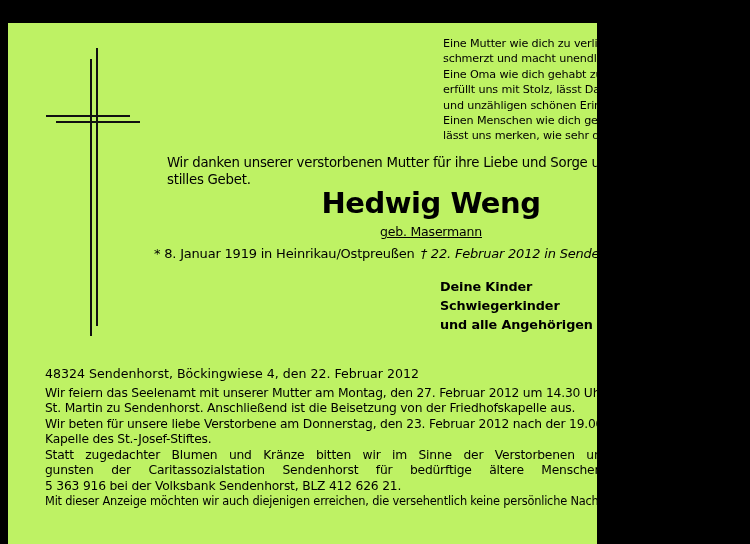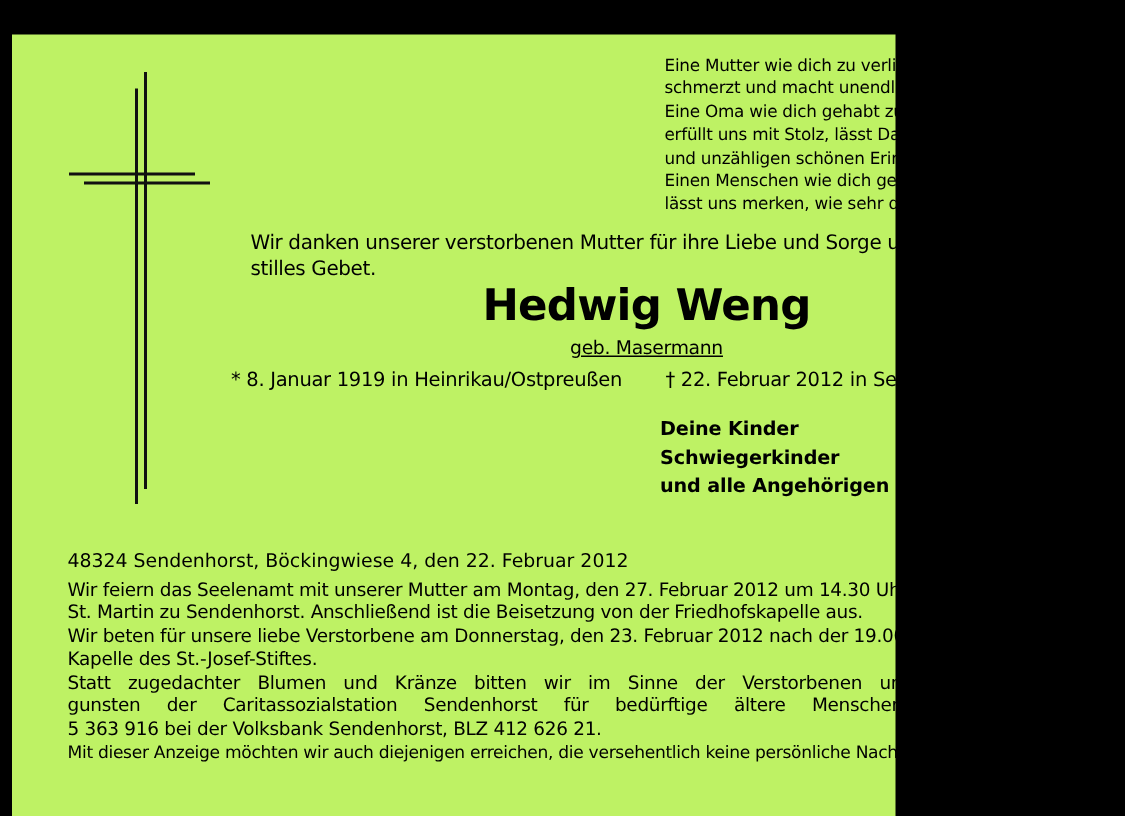--- a/index.html
+++ b/index.html
@@ -24,21 +24,21 @@
       font-size: 29px; font-weight: bold; letter-spacing: -0.5px; line-height: 36px;
     }
     .maiden {
       position: absolute; left: 143px; top: 201px; width: 560px; text-align: center;
       font-size: 12.5px; line-height: 16px; letter-spacing: -0.2px; text-decoration: underline;
     }
     .dates {
       position: absolute; left: 146px; top: 222px; width: 560px;
       font-size: 13px; line-height: 17px; letter-spacing: -0.2px; white-space: nowrap;
     }
-    .dates .death { margin-left: 29px; }
+    .dates .death { margin-left: 6px; font-style: italic; }
     .family {
       position: absolute; left: 432px; top: 254px;
       font-size: 12.8px; font-weight: bold; line-height: 19px; letter-spacing: -0.1px;
     }
     .family div { white-space: nowrap; }
     .bottom {
       position: absolute; left: 37px; top: 343px; width: 684px;
       font-size: 12.3px; line-height: 15.5px; letter-spacing: -0.2px;
     }
     .bottom p { margin: 0; }

